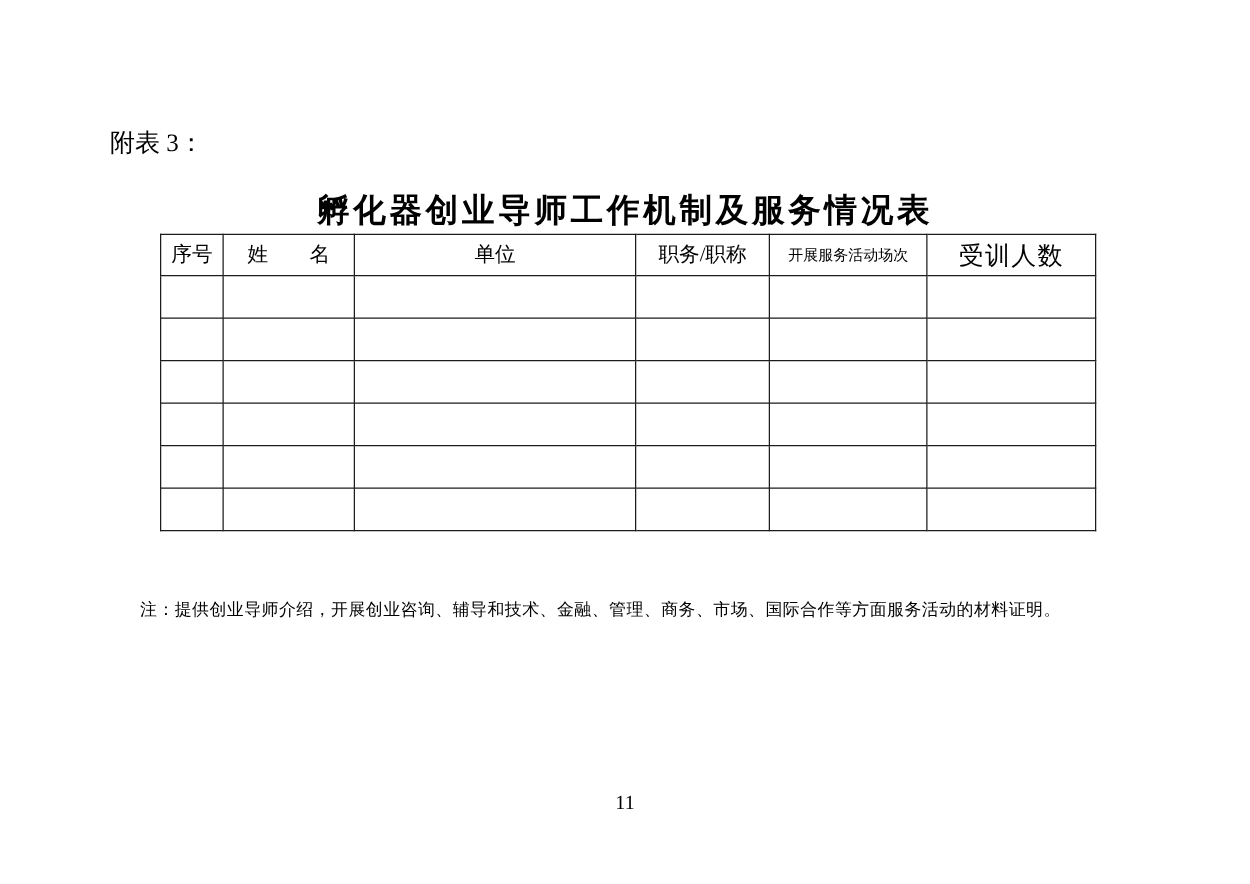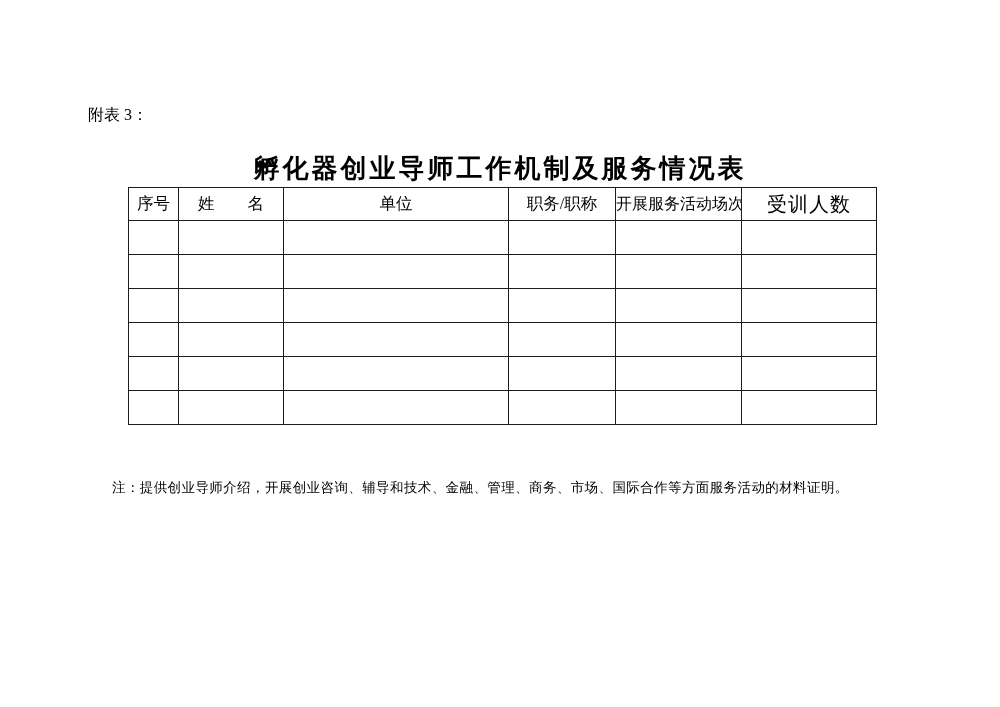--- a/index.html
+++ b/index.html
@@ -9,21 +9,21 @@
     height: 707px;
     background: #ffffff;
     color: #000000;
     font-family: "Liberation Serif", "DejaVu Serif", serif;
     overflow: hidden;
   }
   .attachment-label {
     position: absolute;
     left: 88px;
     top: 104px;
-    font-size: 16px;
+    font-size: 20px;
     line-height: 22px;
     white-space: pre;
   }
   .doc-title {
     position: absolute;
     left: 0;
     right: 0;
     top: 138px;
     margin: 16px;
     text-align: center;
@@ -51,21 +51,21 @@
     padding: 0;
     text-align: center;
     vertical-align: middle;
     font-weight: normal;
     overflow: hidden;
     white-space: pre;
   }
   .form-table thead tr { height: 33px; }
   .form-table tbody tr { height: 34px; }
   .form-table th { font-size: 16.5px; }
-  .form-table th:nth-child(5) { font-size: 16px; text-align: center; }
+  .form-table th:nth-child(5) { font-size: 12px; text-align: center; }
   .form-table th:nth-child(6) { font-size: 20px; letter-spacing: 1px; }
   .form-table td { font-size: 14px; }
   .footnote {
     position: absolute;
     left: 112px;
     top: 479px;
     width: 800px;
     font-size: 13.5px;
     letter-spacing: 0.4px;
     line-height: 18px;
@@ -154,14 +154,15 @@
           <td></td>
           <td></td>
           <td></td>
           <td></td>
         </tr>
       </tbody>
   </table>
 
   <div class="footnote">注：提供创业导师介绍，开展创业咨询、辅导和技术、金融、管理、商务、市场、国际合作等方面服务活动的材料证明。</div>
 
+  <div class="page-number">11</div>
 
 </div>
 
 </body></html>

